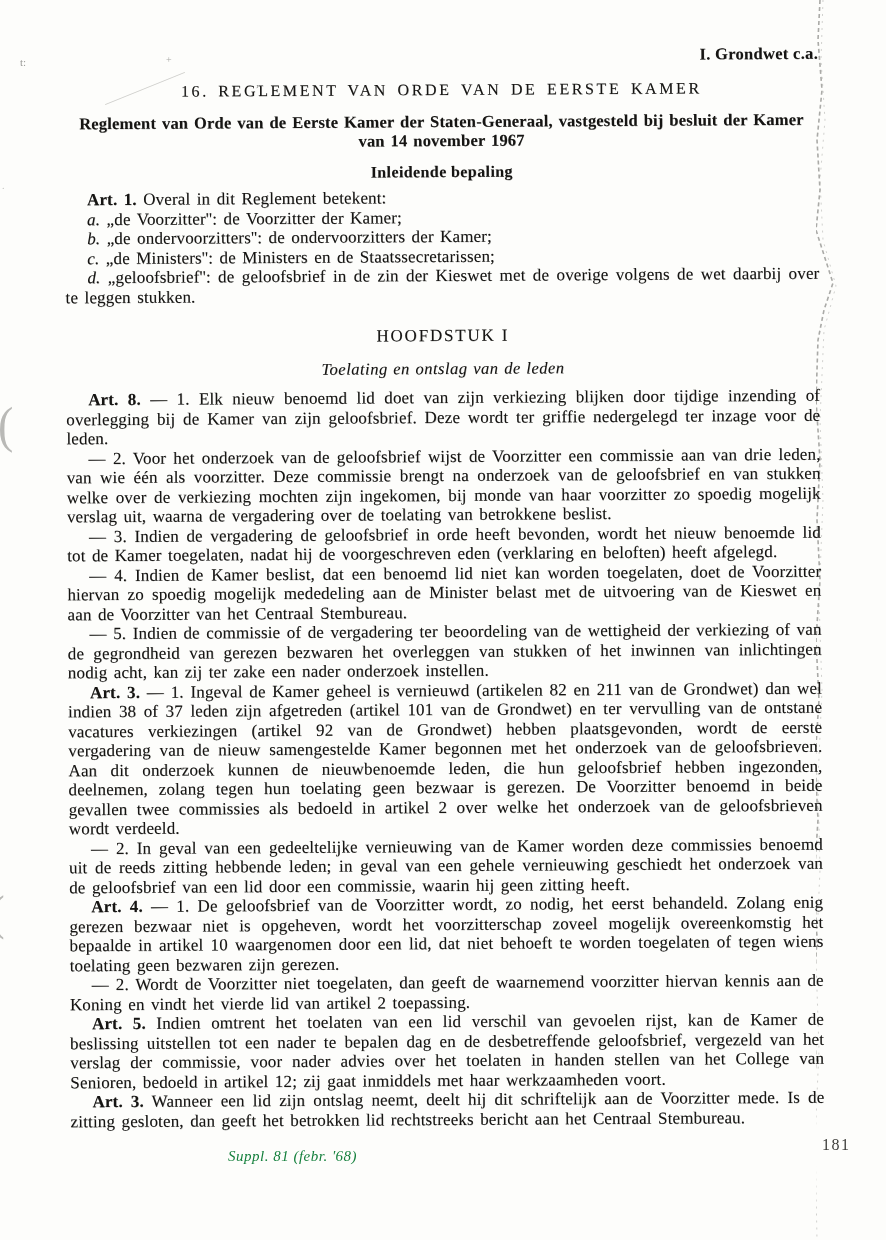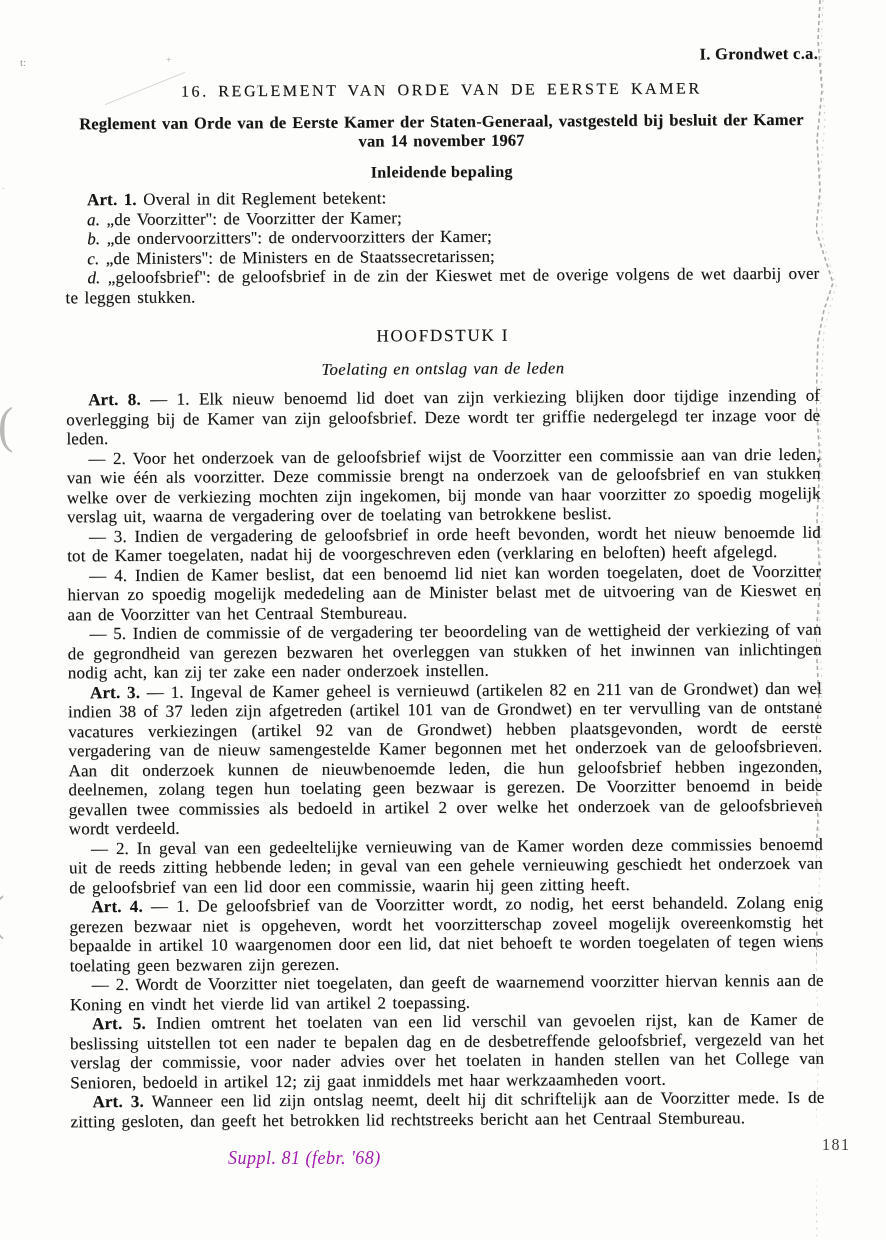--- a/index.html
+++ b/index.html
@@ -78,22 +78,22 @@
     word-spacing: 2px;
   }
   .seg-bold { font-weight: bold; }
   .seg-italic { font-style: italic; }
   .seg-normal { }
   .footer-left {
     position: absolute;
     left: 228px;
     top: 1148px;
     font-style: italic;
-    font-size: 18px;
-    color: #a21caf;
+    font-size: 15px;
+    color: #15803d;
     letter-spacing: 0.5px;
     text-shadow: none;
   }
   .page-number {
     position: absolute;
     left: 786px;
     top: 1136px;
     font-size: 16px;
     color: #3e3e3b;
     letter-spacing: 1.5px;

